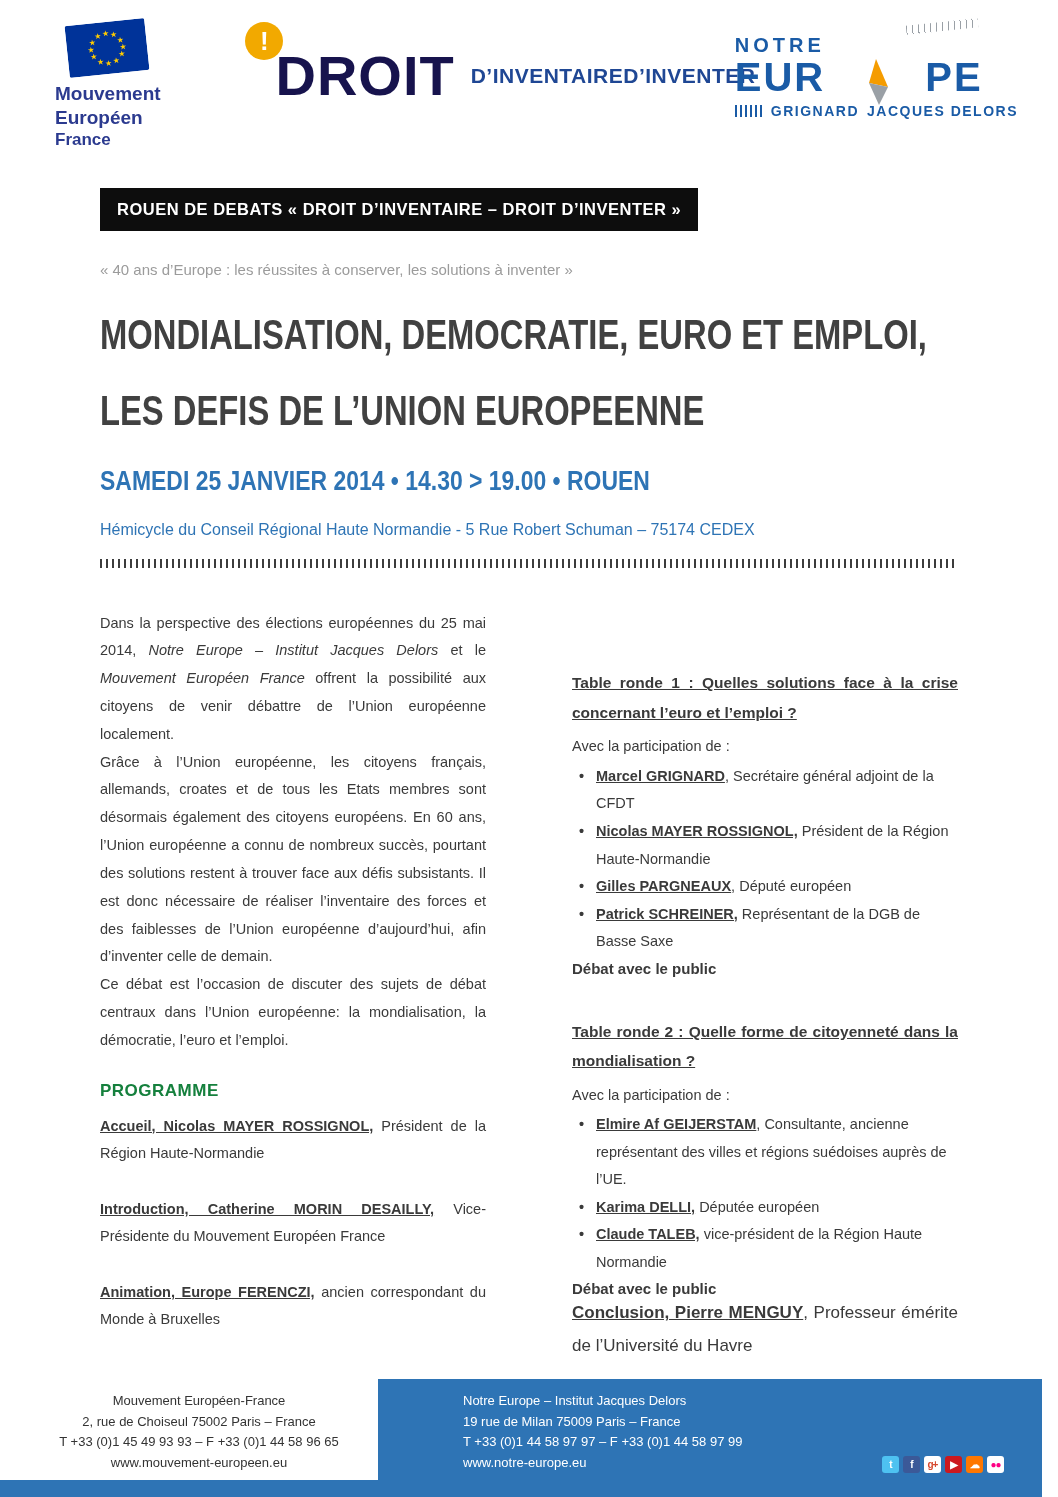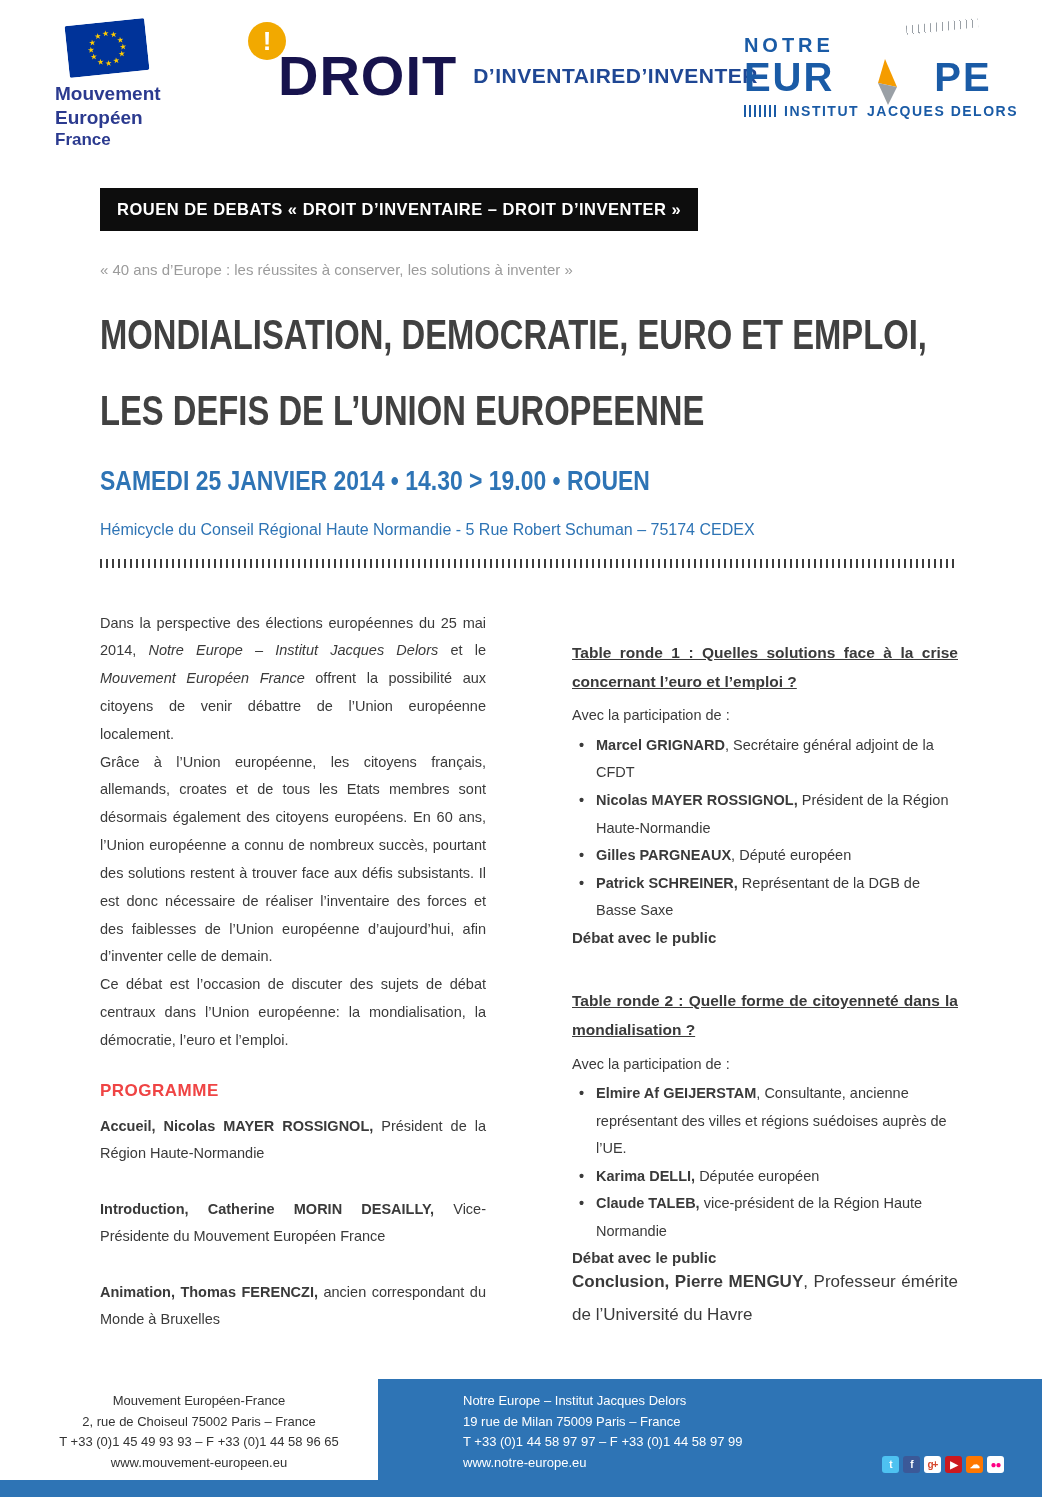--- a/index.html
+++ b/index.html
@@ -45,27 +45,27 @@
   .title-block{ margin-top:36px; }
   .title-line{ font-size:42px; font-weight:bold; color:#414141; white-space:nowrap;
                transform:scaleX(.78); transform-origin:left center; line-height:1; margin-bottom:34px; }
   .date-line{ font-size:27px; font-weight:bold; color:#2e74b5; white-space:nowrap;
               transform:scaleX(.85); transform-origin:left center; margin-top:4px; }
   .venue-line{ font-size:16px; color:#2e74b5; margin-top:24px; }
   .ticks{ height:9px; margin-top:20px;
           background:repeating-linear-gradient(90deg,#3c3c3c 0 2px,transparent 2px 6px); }
 
   
-  .cols{ display:flex; gap:86px; margin-top:42px; }
+  .cols{ display:flex; gap:86px; margin-top:42px;align-items:flex-end; }
   .col{ width:398px; }
   .body-p{ font-size:14.5px; line-height:1.92; text-align:justify; }
-  .b{ font-weight:bold; }
+  .b{ font-weight:bold;text-decoration:underline; }
   .i{ font-style:italic; }
 
-  .prog-head{ color:#ef4444; font-weight:bold; font-size:17px; letter-spacing:.5px; margin:26px 0 12px; }
+  .prog-head{ color:#15803d; font-weight:bold; font-size:17px; letter-spacing:.5px; margin:26px 0 12px; }
   .prog-item{ margin-bottom:28px; font-size:14.5px; line-height:1.9; text-align:justify; }
 
   .tr-block{ }
   .tr-block.second{ margin-top:40px; }
   .tr-head{ font-weight:bold; font-size:15.5px; line-height:1.9; text-decoration:underline;
             text-align:justify; margin-bottom:6px; margin-top:28px; }
   .tr-block.second .tr-head{ margin-top:0; }
   .part-label{ font-size:14.5px; line-height:1.9; }
   .participants{ list-style:none; margin:2px 0 4px 0; }
   .participants li{ position:relative; padding-left:24px; font-size:14.5px; line-height:1.9; }
@@ -134,21 +134,21 @@
       <div class="ne-europe">
         <span>EUR</span>
         <svg class="ne-kite" width="26" height="46" viewBox="0 0 26 46">
           <polygon points="14,0 26,28 7,24" fill="#f59c00"></polygon>
           <polygon points="7,24 26,28 17,46" fill="#9aa0a6"></polygon>
         </svg>
         <span>PE</span>
       </div>
       <div class="ne-bottom">
         <span class="ne-barcode"></span>
-        <span>INSTITUT</span>
+        <span>GRIGNARD</span>
         <span>JACQUES DELORS</span>
       </div>
     </div>
 
   </div>
 
   <div class="content">
 
     <div class="banner">ROUEN DE DEBATS « DROIT D’INVENTAIRE – DROIT D’INVENTER »</div>
 
@@ -167,21 +167,21 @@
     <div class="cols">
 
       <div class="col">
         <p class="body-p"><span>Dans la perspective des élections européennes du 25 mai 2014, </span><span class="i">Notre Europe – Institut Jacques Delors</span><span> et le </span><span class="i">Mouvement Européen France</span><span> offrent la possibilité aux citoyens de venir débattre de l’Union européenne localement.</span></p>
         <p class="body-p"><span>Grâce à l’Union européenne, les citoyens français, allemands, croates et de tous les Etats membres sont désormais également des citoyens européens. En 60 ans, l’Union européenne a connu de nombreux succès, pourtant des solutions restent à trouver face aux défis subsistants. Il est donc nécessaire de réaliser l’inventaire des forces et des faiblesses de l’Union européenne d’aujourd’hui, afin d’inventer celle de demain.</span></p>
         <p class="body-p"><span>Ce débat est l’occasion de discuter des sujets de débat centraux dans l’Union européenne: la mondialisation, la démocratie, l’euro et l’emploi.</span></p>
 
         <div class="prog-head">PROGRAMME</div>
         <p class="prog-item"><span class="b">Accueil, Nicolas MAYER ROSSIGNOL,</span><span> Président de la Région Haute-Normandie</span></p>
         <p class="prog-item"><span class="b">Introduction, Catherine MORIN DESAILLY,</span><span> Vice-Présidente du Mouvement Européen France</span></p>
-        <p class="prog-item"><span class="b">Animation, Thomas FERENCZI,</span><span> ancien correspondant du Monde à Bruxelles</span></p>
+        <p class="prog-item"><span class="b">Animation, Europe FERENCZI,</span><span> ancien correspondant du Monde à Bruxelles</span></p>
       </div>
 
       <div class="col">
 
         <div class="tr-block">
           <div class="tr-head">Table ronde 1 : Quelles solutions face à la crise concernant l’euro et l’emploi ?</div>
           <div class="part-label">Avec la participation de :</div>
           <ul class="participants">
             <li><span class="b">Marcel GRIGNARD</span><span>, Secrétaire général adjoint de la CFDT</span></li>
             <li><span class="b">Nicolas MAYER ROSSIGNOL,</span><span> Président de la Région Haute-Normandie</span></li>

